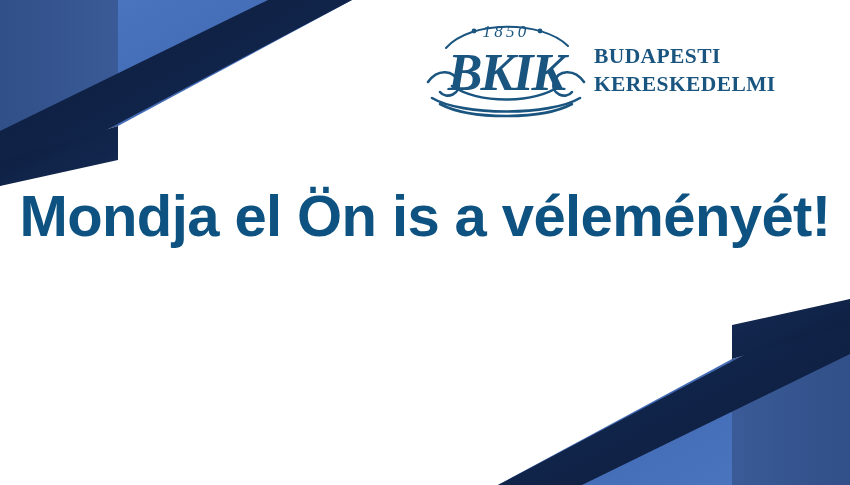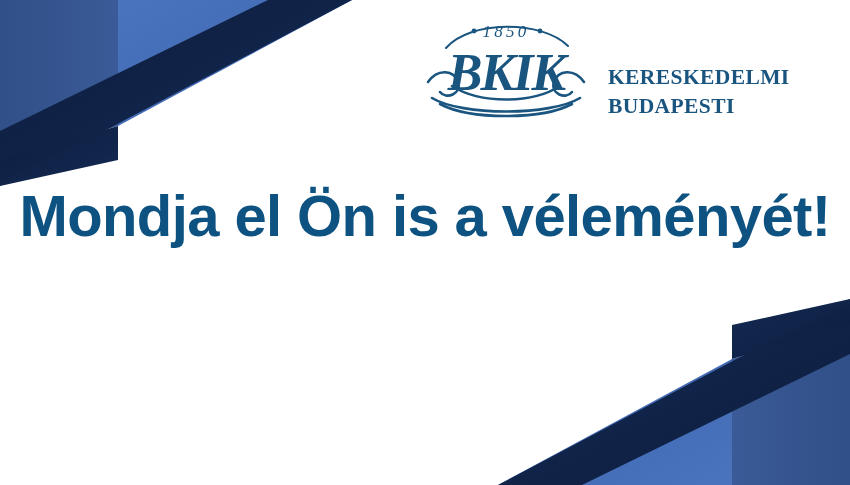--- a/index.html
+++ b/index.html
@@ -27,22 +27,21 @@
     height: 485px;
     pointer-events: none;
   }
 
   
   #logo-block {
     position: absolute;
     left: 418px;
     top: 12px;
     display: flex;
-    align-items: flex-end;
-    gap: 14px;
+    align-items: center;
   }
   #logo-mark {
     width: 176px;
     height: 108px;
     flex: 0 0 auto;
   }
   #logo-wordmark {
     display: flex;
     flex-direction: column;
     justify-content: center;
@@ -140,20 +139,20 @@
         <path d="M22 92 C 52 108, 124 108, 154 92"></path>
         <path d="M34 74 C 62 92, 114 92, 142 74"></path>
       </g>
 
       <text x="88" y="25" text-anchor="middle" font-family="'Liberation Serif', serif" font-style="italic" font-size="17" letter-spacing="3.2" fill="#1a5580">1850</text>
 
       <text x="88" y="78" text-anchor="middle" font-family="'Liberation Serif', serif" font-weight="700" font-style="italic" font-size="52" letter-spacing="-2" fill="#1a5580">BKIK</text>
     </svg>
 
     <div id="logo-wordmark">
+      <div class="wm-line">BUDAPESTI</div>
       <div class="wm-line">KERESKEDELMI</div>
-      <div class="wm-line">BUDAPESTI</div>
     </div>
   </div>
 
   <div id="headline">Mondja el Ön is a véleményét!</div>
 
 </div>
 
 </body></html>

